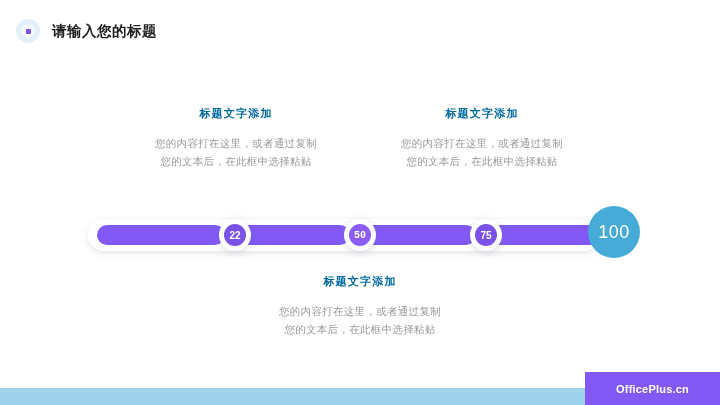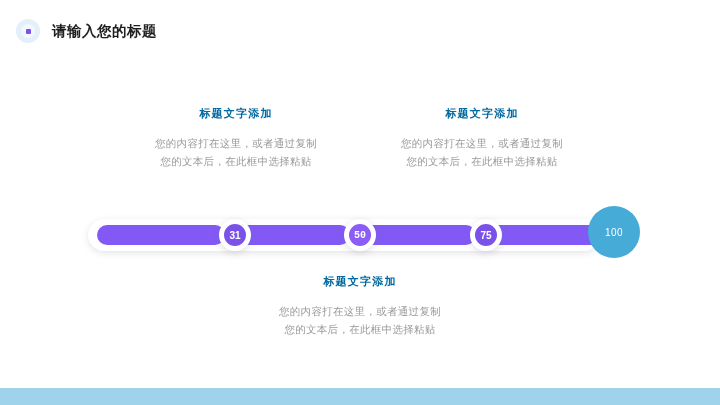--- a/index.html
+++ b/index.html
@@ -147,21 +147,21 @@
   #node-75  { left: 382px; justify-content: center; }
 
   .node.small.purple { background: #7b52e8; }
   .node.small.cyan   { background: #8b5cf6; font-family: Liberation Mono, monospace; }
 
   .node.large {
     left: 500px;
     top: 0px;
     width: 52px;
     height: 52px;
-    font-size: 10px;
+    font-size: 18px;
     background: #46abd7;
     font-weight: normal;
     letter-spacing: 0.5px;
   }
 
   
   .footer-bar {
     position: absolute;
     left: 0;
     bottom: 0;
@@ -211,33 +211,36 @@
   </div>
 
   <div class="timeline">
     <div class="track"></div>
     <div class="seg" id="seg-1"></div>
     <div class="seg" id="seg-2"></div>
     <div class="seg" id="seg-3"></div>
     <div class="seg" id="seg-4"></div>
 
     <div class="node small purple" id="node-25">
-      <span>31</span>
+      <span>22</span>
     </div>
     <div class="node small cyan" id="node-50">
       <span>50</span>
     </div>
     <div class="node small purple" id="node-75">
       <span>75</span>
     </div>
     <div class="node large" id="node-100">
       <span>100</span>
     </div>
   </div>
 
   <div class="text-block" id="block-bottom">
     <div class="tb-title">标题文字添加</div>
     <div class="tb-body">您的内容打在这里，或者通过复制您的文本后，在此框中选择粘贴</div>
   </div>
 
   <div class="footer-bar"></div>
+  <div class="footer-brand">
+    <span>OfficePlus.cn</span>
+  </div>
 
 </div>
 
 </body></html>

